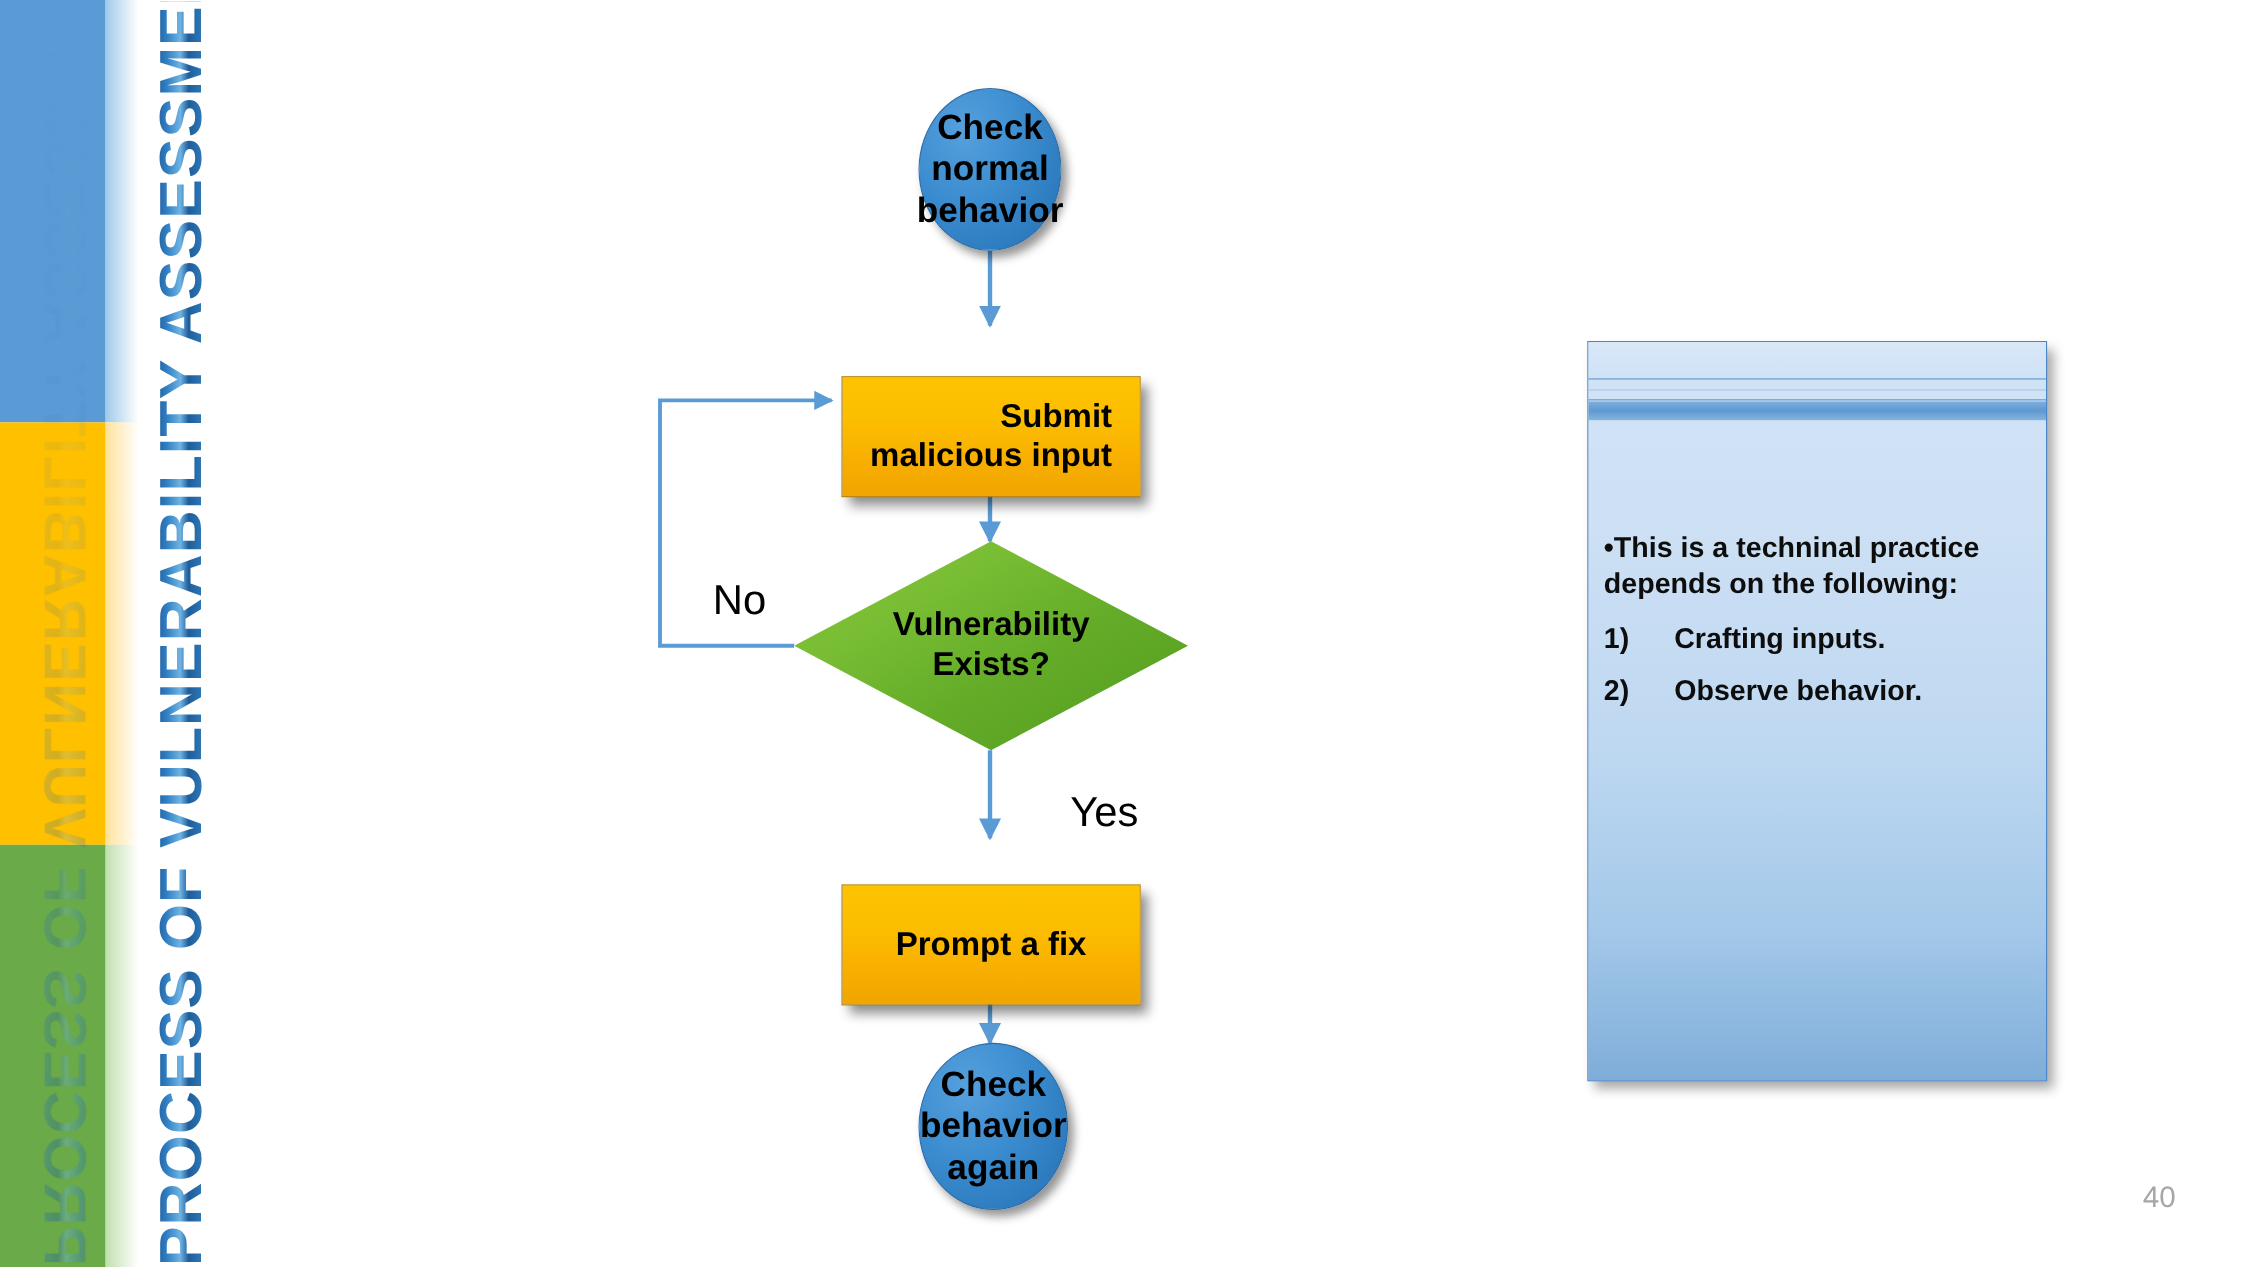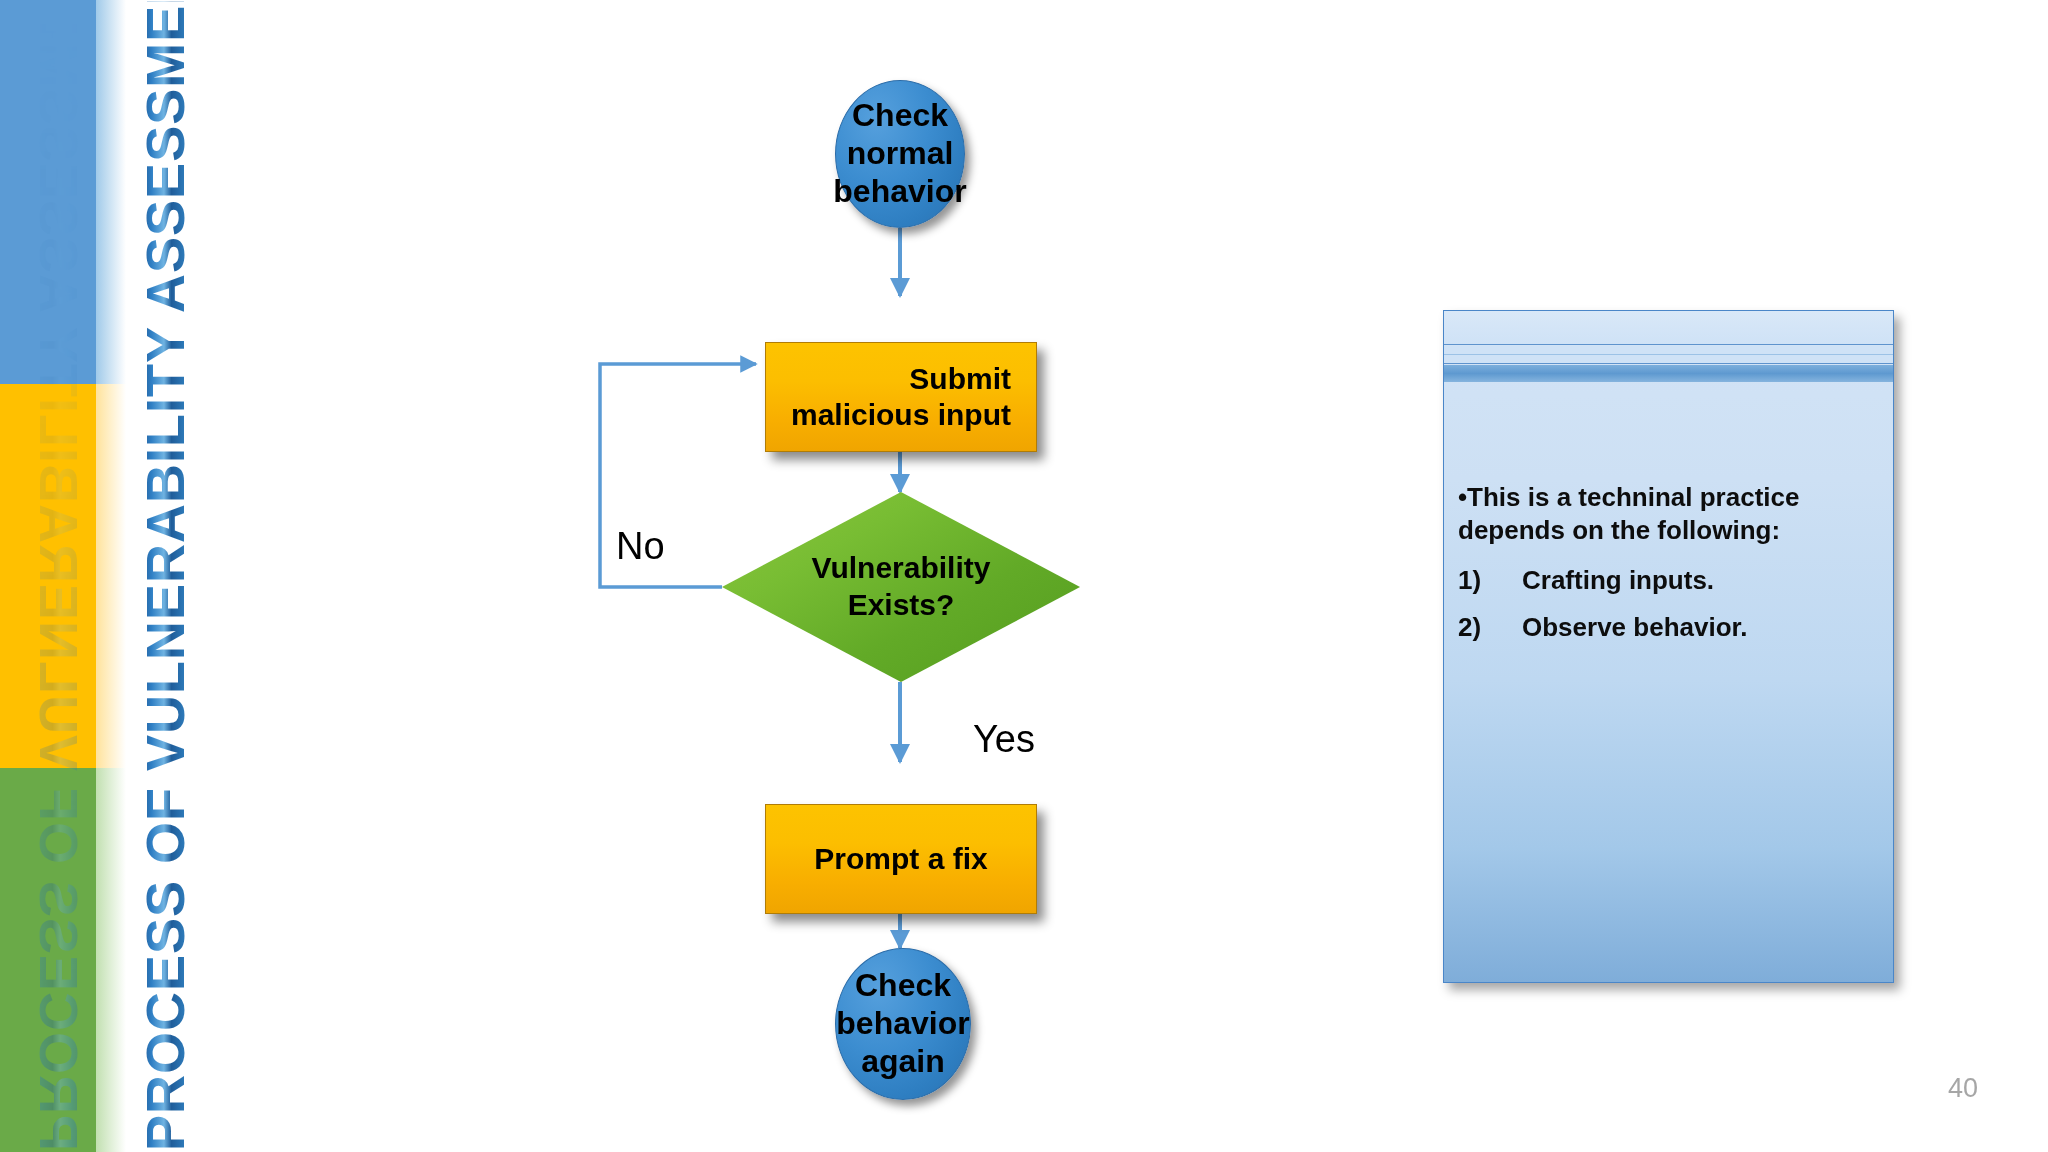--- a/index.html
+++ b/index.html
@@ -144,21 +144,21 @@
     font-family: "Liberation Sans", sans-serif;
   }
 
   #connectors { position: absolute; left: 0; top: 0; width: 1340px; height: 1152px; }
 
   
   #panel {
     position: absolute;
     left: 1443px;
     top: 310px;
-    width: 451px;
+    width: 418px;
     height: 673px;
     border: 1px solid #4a86c8;
     background: linear-gradient(to bottom, #d3e4f6 0%, #cde0f4 25%, #bed8f1 55%, #a3c8e9 80%, #7fadd9 100%);
     box-shadow: 6px 7px 10px rgba(0,0,0,0.35);
     overflow: hidden;
   }
   #panel-band-top {
     position: absolute; left: 0; top: 0; width: 100%; height: 34px;
     background: linear-gradient(to bottom, #d9e8f8, #cfe2f6);
     border-bottom: 1px solid #5e93cd;
@@ -256,21 +256,21 @@
     </div>
 
     <div class="node rect" style="left:765px; top:764px; width:272px; height:110px;">
       <div class="label">Prompt a fix</div>
     </div>
 
     <div class="node ellipse" style="left:835px; top:948px; width:136px; height:152px;">
       <div class="label">Check<br>behavior<br>again</div>
     </div>
 
-    <div class="edge-label" style="left:616px; top:525px;">No</div>
+    <div class="edge-label" style="left:648px; top:525px;">No</div>
     <div class="edge-label" style="left:955px; top:718px;margin-left:18px;">Yes</div>
   </div>
 
   <div id="panel">
     <div id="panel-band-top"></div>
     <div id="panel-band-lines"></div>
     <div id="panel-band-dark"></div>
 
     <div id="panel-body">
       <p class="bullet-para">•This is a techninal practice depends on the following:</p>

